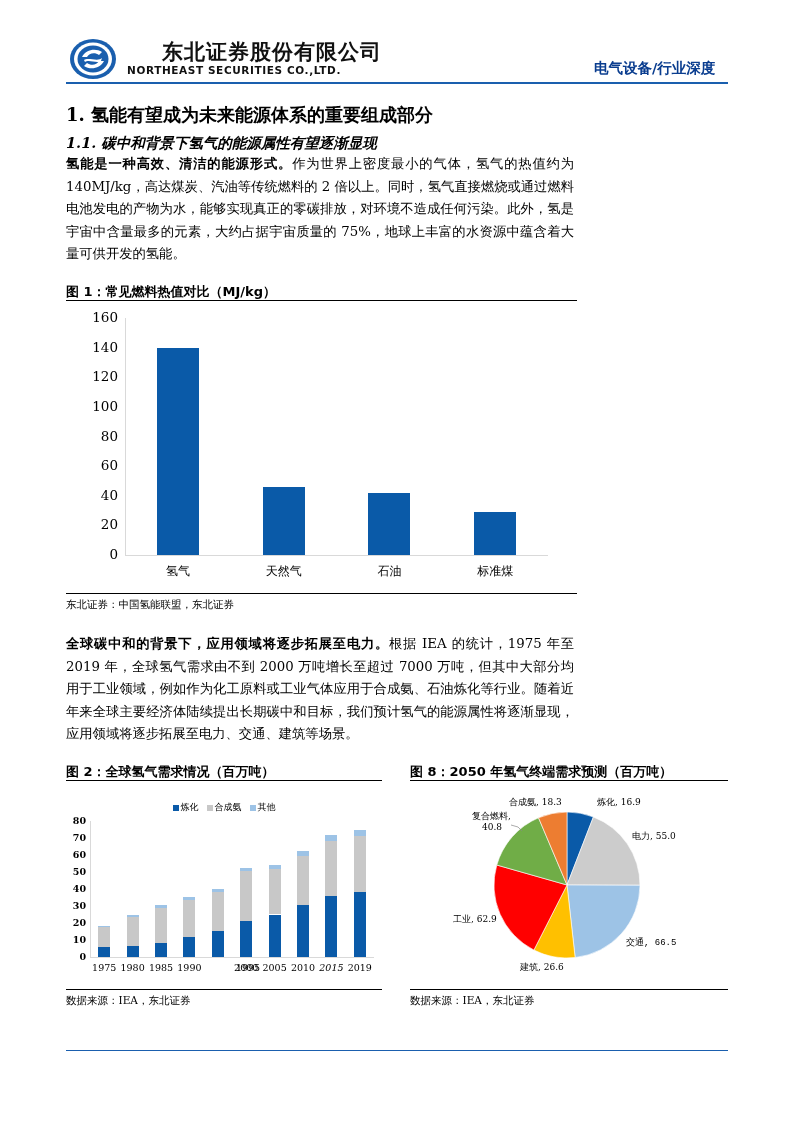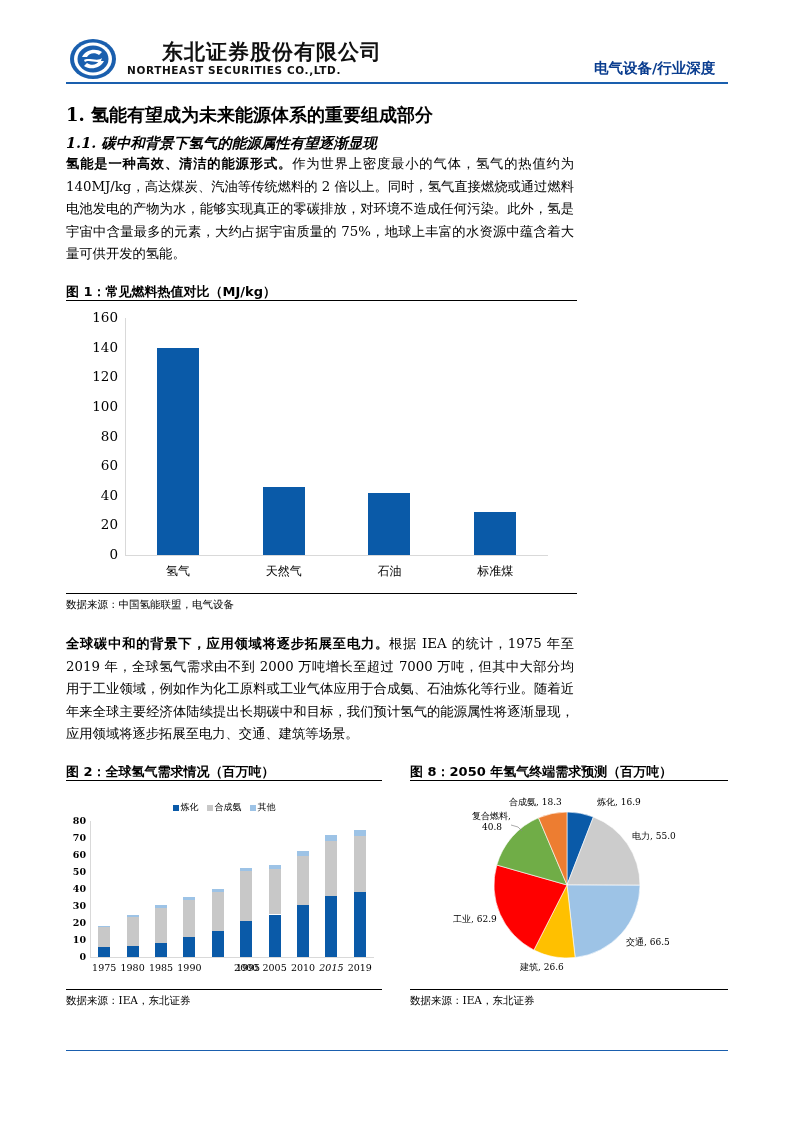--- a/index.html
+++ b/index.html
@@ -71,21 +71,21 @@
     </div>
   <div id="c1-cats">
       <div class="abs cat" style="left:71.875px;top:258px;">氢气</div>
       <div class="abs cat" style="left:177.625px;top:258px;">天然气</div>
       <div class="abs cat" style="left:283.375px;top:258px;">石油</div>
       <div class="abs cat" style="left:389.125px;top:258px;">标准煤</div>
     </div>
 </div>
 
 <div class="abs" style="left:66px;top:593px;width:511px;height:1px;background:#000;"></div>
-<div class="abs src" style="left:66px;top:598px;">数据来源：中国氢能联盟，电气设备</div>
+<div class="abs src" style="left:66px;top:598px;">东北证券：中国氢能联盟，东北证券</div>
 
 <div class="abs para" style="left:66px;top:633px;width:508px;">
   <b>全球碳中和的背景下，应用领域将逐步拓展至电力。</b><span>根据 IEA 的统计，1975 年至2019 年，全球氢气需求由不到 2000 万吨增长至超过 7000 万吨，但其中大部分均用于工业领域，例如作为化工原料或工业气体应用于合成氨、石油炼化等行业。随着近年来全球主要经济体陆续提出长期碳中和目标，我们预计氢气的能源属性将逐渐显现，应用领域将逐步拓展至电力、交通、建筑等场景。</span>
 </div>
 
 <div class="abs fig-title" style="left:66px;top:763px;">图 2：全球氢气需求情况（百万吨）</div>
 <div class="abs" style="left:66px;top:780px;width:316px;height:1px;background:#000;"></div>
 <div class="abs" style="left:66px;top:781px;width:316px;height:205px;">
   <div id="c2-legend" class="abs" style="left:0;top:20px;width:316px;text-align:center;font-size:9px;"><span style="margin:0 4px;white-space:nowrap;"><span style="display:inline-block;width:6px;height:6px;background:#0a5aa8;margin-right:2px;vertical-align:middle;"></span><span>炼化</span></span><span style="margin:0 4px;white-space:nowrap;"><span style="display:inline-block;width:6px;height:6px;background:#c8c8c8;margin-right:2px;vertical-align:middle;"></span><span>合成氨</span></span><span style="margin:0 4px;white-space:nowrap;"><span style="display:inline-block;width:6px;height:6px;background:#9dc3e6;margin-right:2px;vertical-align:middle;"></span><span>其他</span></span></div>
   <div class="abs" style="left:24px;top:40px;width:1px;height:136px;background:#d9d9d9;"></div>
@@ -158,21 +158,21 @@
       <path d="M157,104 L229.99960638563874,104.23972388660617 A73,73 0 0 1 165.13370270312012,176.54545389159307 Z" fill="#9dc3e6" stroke="#fff" stroke-width="0.6"></path>
       <path d="M157,104 L165.13370270312012,176.54545389159307 A73,73 0 0 1 123.89429780286261,169.0616052832579 Z" fill="#ffc000" stroke="#fff" stroke-width="0.6"></path>
       <path d="M157,104 L123.89429780286261,169.0616052832579 A73,73 0 0 1 86.78158499116437,84.0406865436978 Z" fill="#ff0000" stroke="#fff" stroke-width="0.6"></path>
       <path d="M157,104 L86.78158499116437,84.0406865436978 A73,73 0 0 1 128.5297601610387,36.78061705495935 Z" fill="#70ad47" stroke="#fff" stroke-width="0.6"></path>
       <path d="M157,104 L128.5297601610387,36.78061705495935 A73,73 0 0 1 157,31 Z" fill="#ed7d31" stroke="#fff" stroke-width="0.6"></path>
       <path d="M101,44 L108,46 L112,50" stroke="#888" fill="none" stroke-width="0.7"></path>
     </svg>
   <div id="c3-labels">
       <div class="abs plbl" style="left:187px;top:15px;">炼化, 16.9</div>
       <div class="abs plbl" style="left:222px;top:49px;">电力, 55.0</div>
-      <div class="abs plbl" style="left:216px;top:155px;">交通, 66.5</div>
+      <div class="abs plbl" style="left:216px;top:155px;font-family:Liberation Mono, monospace;">交通, 66.5</div>
       <div class="abs plbl" style="left:110px;top:180px;">建筑, 26.6</div>
       <div class="abs plbl" style="left:43px;top:132px;">工业, 62.9</div>
       <div class="abs plbl" style="left:62px;top:29px;">复合燃料,</div>
       <div class="abs plbl" style="left:72px;top:41px;">40.8</div>
       <div class="abs plbl" style="left:99px;top:15px;">合成氨, 18.3</div>
     </div>
 </div>
 <div class="abs" style="left:410px;top:989px;width:318px;height:1px;background:#000;"></div>
 <div class="abs src" style="left:410px;top:994px;">数据来源：IEA，东北证券</div>
 

